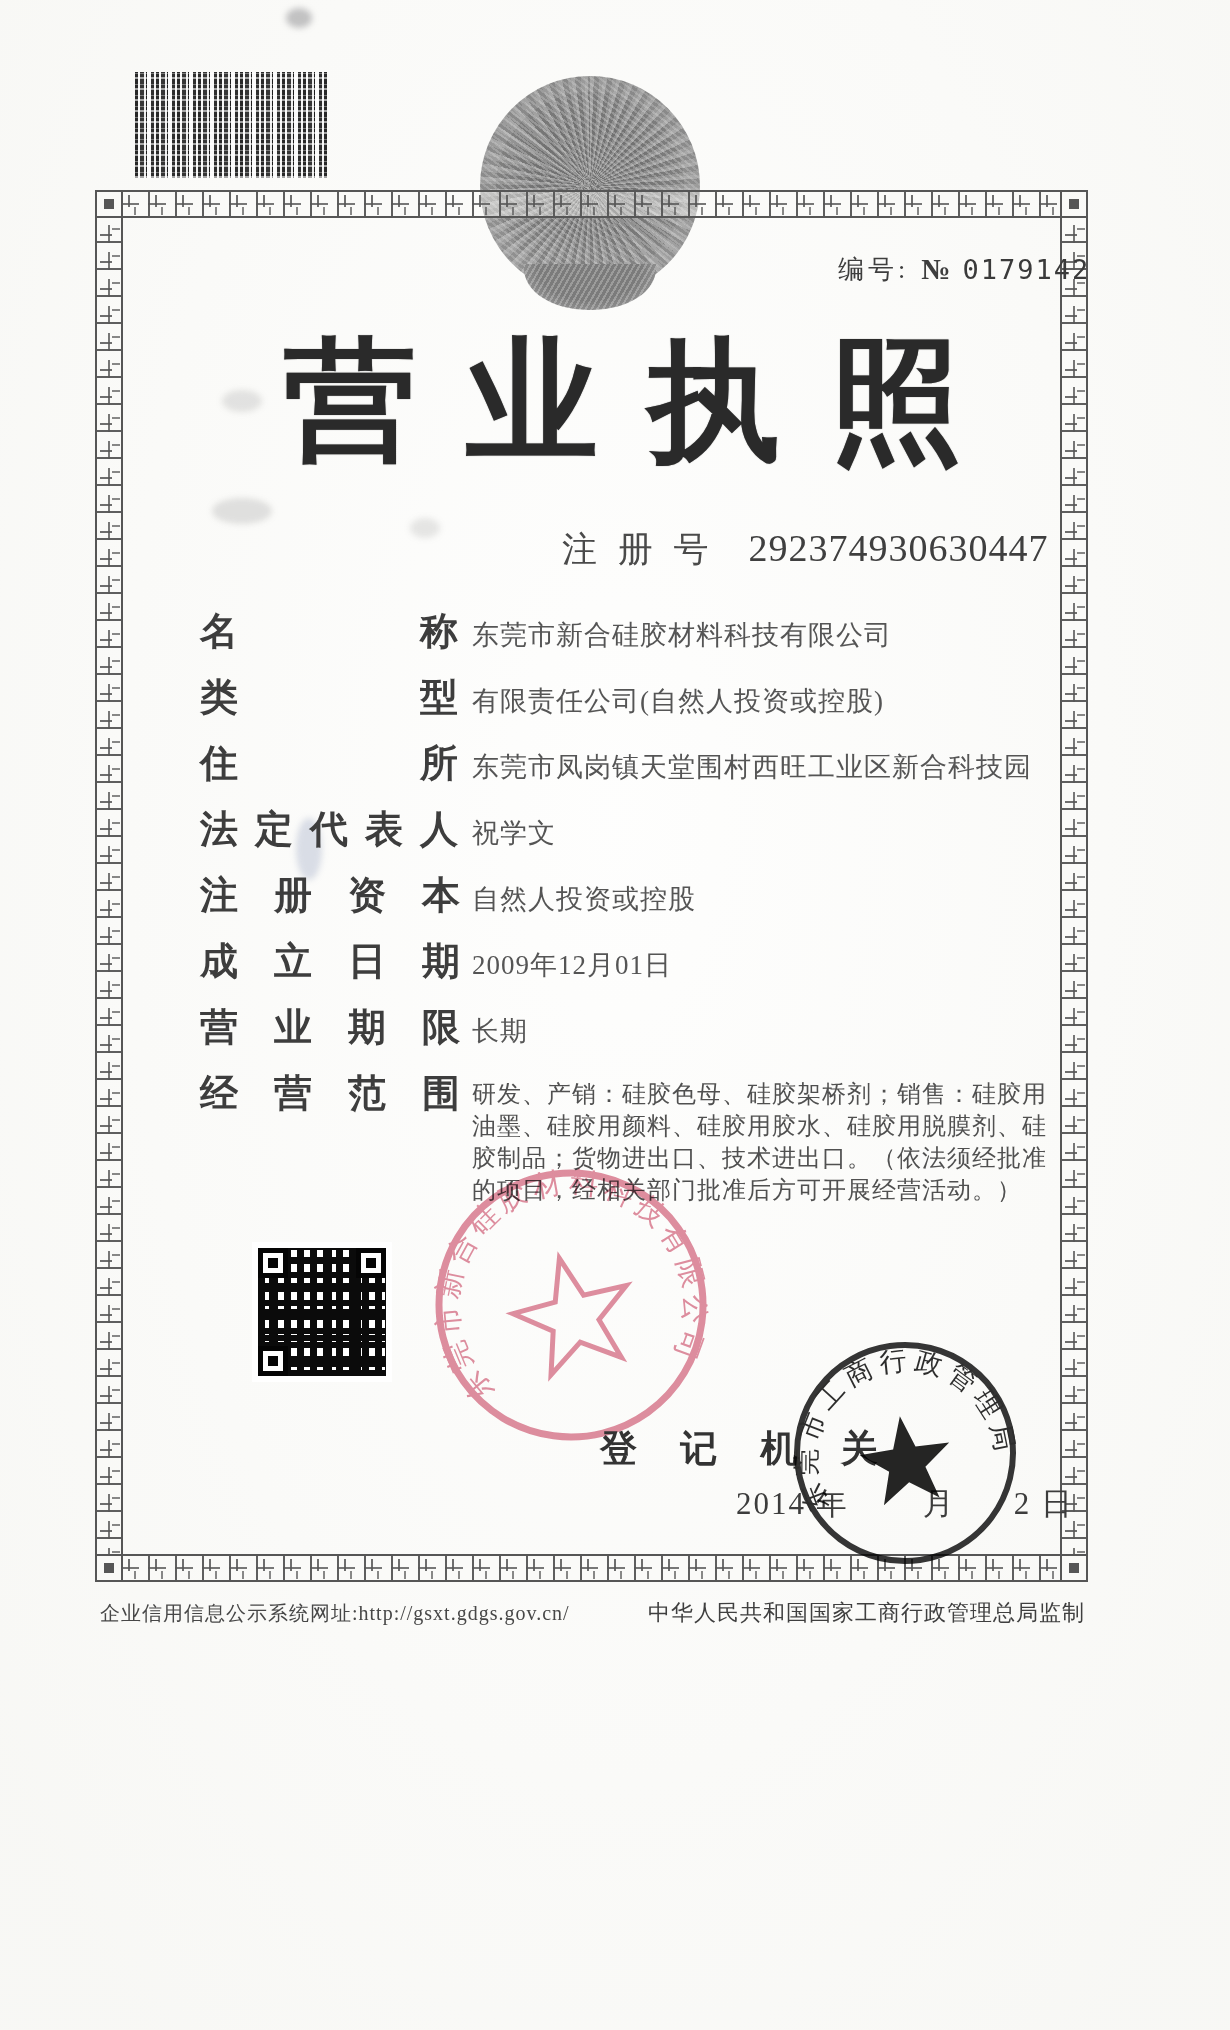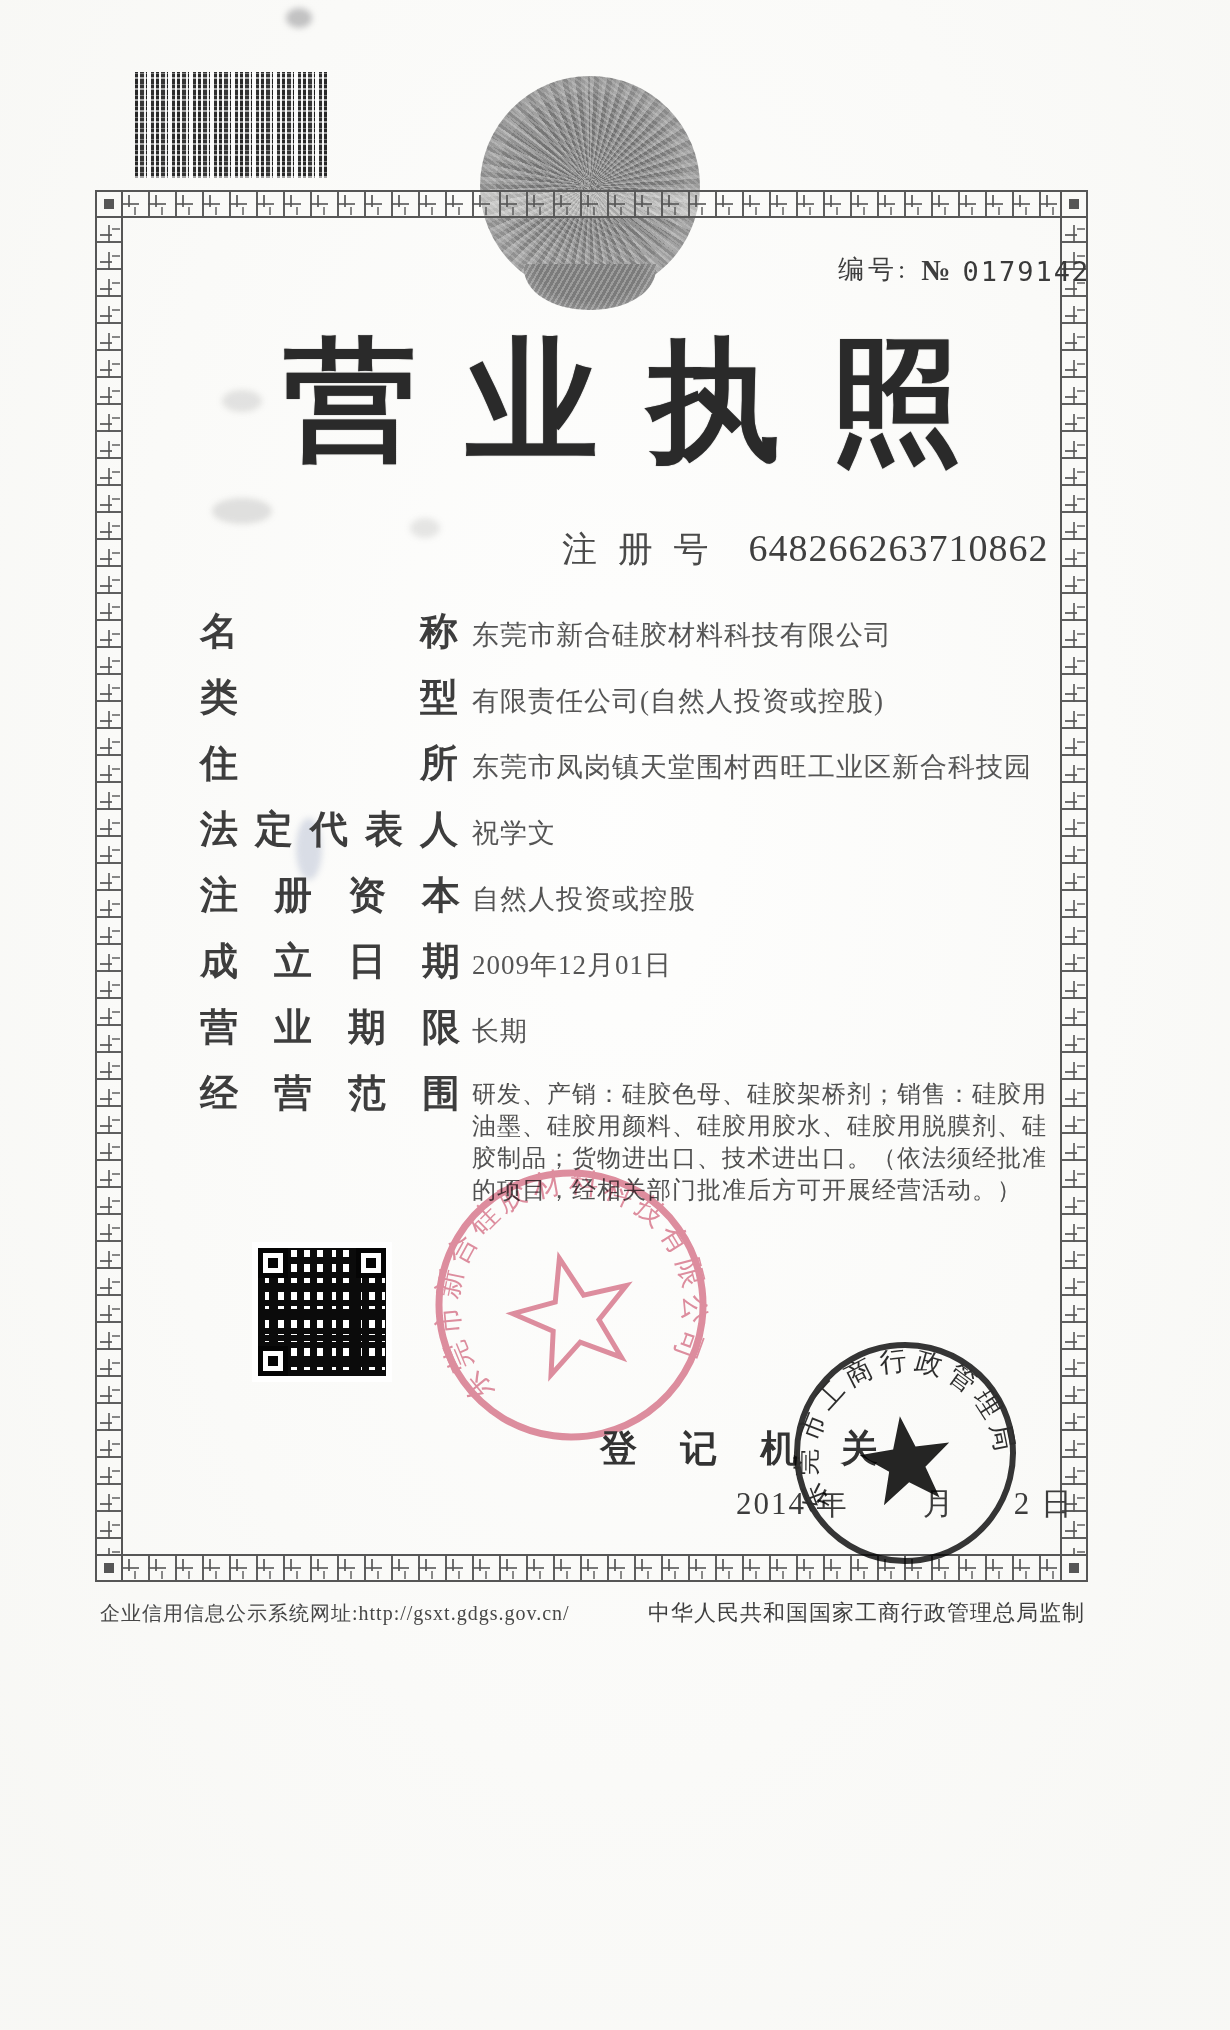--- a/index.html
+++ b/index.html
@@ -42,21 +42,21 @@
   .emblem .skirt {
     position:absolute; left:52px; top:188px; width:132px; height:46px;
     border-radius:0 0 48% 48%/0 0 90% 90%;
     background:
       repeating-linear-gradient(120deg, rgba(255,255,255,.25) 0 2px, transparent 2px 5px),
       radial-gradient(ellipse at 50% 10%, #6a6a6a 0 55%, #8b8b8b 80%, #bdbdb8 100%);
     filter: blur(.6px);
   }
 
   
-  .serial { position:absolute; left:838px; top:252px; display:flex; align-items:flex-end; gap:12px; color:#3e3e3e; }
+  .serial { position:absolute; left:838px; top:252px; display:flex; align-items:center; gap:12px; color:#3e3e3e; }
   .serial .lab { font-size:26px; letter-spacing:4px; }
   .serial .nosym { font-size:29px; font-weight:bold; font-family:"Liberation Serif", serif; }
   .serial .num { font-size:27px; font-family:"DejaVu Sans Mono", monospace; letter-spacing:2px; color:#3a3a3a; }
 
   
   .frame { position:absolute; left:95px; top:190px; width:993px; height:1392px; pointer-events:none; }
   .strip { position:absolute; background-color:rgba(250,250,248,.4); }
   .strip.h {
     left:26px; right:26px; height:28px;
     border-top:2px solid #565656; border-bottom:2px solid #565656;
@@ -212,21 +212,21 @@
   <div class="serial">
     <span class="lab">编号:</span>
     <span class="nosym">№</span>
     <span class="num">0179142</span>
   </div>
 
   <div class="doc-title">营业执照</div>
 
   <div class="regline">
     <span class="lab">注 册 号</span>
-    <span class="num">648266263710862</span>
+    <span class="num">292374930630447</span>
   </div>
 
   <div class="rows">
     <div class="row" style="top:610px">
       <div class="flabel lab-2">名称</div>
       <div class="fvalue">东莞市新合硅胶材料科技有限公司</div>
     </div>
     <div class="row" style="top:676px">
       <div class="flabel lab-2">类型</div>
       <div class="fvalue">有限责任公司(自然人投资或控股)</div>

